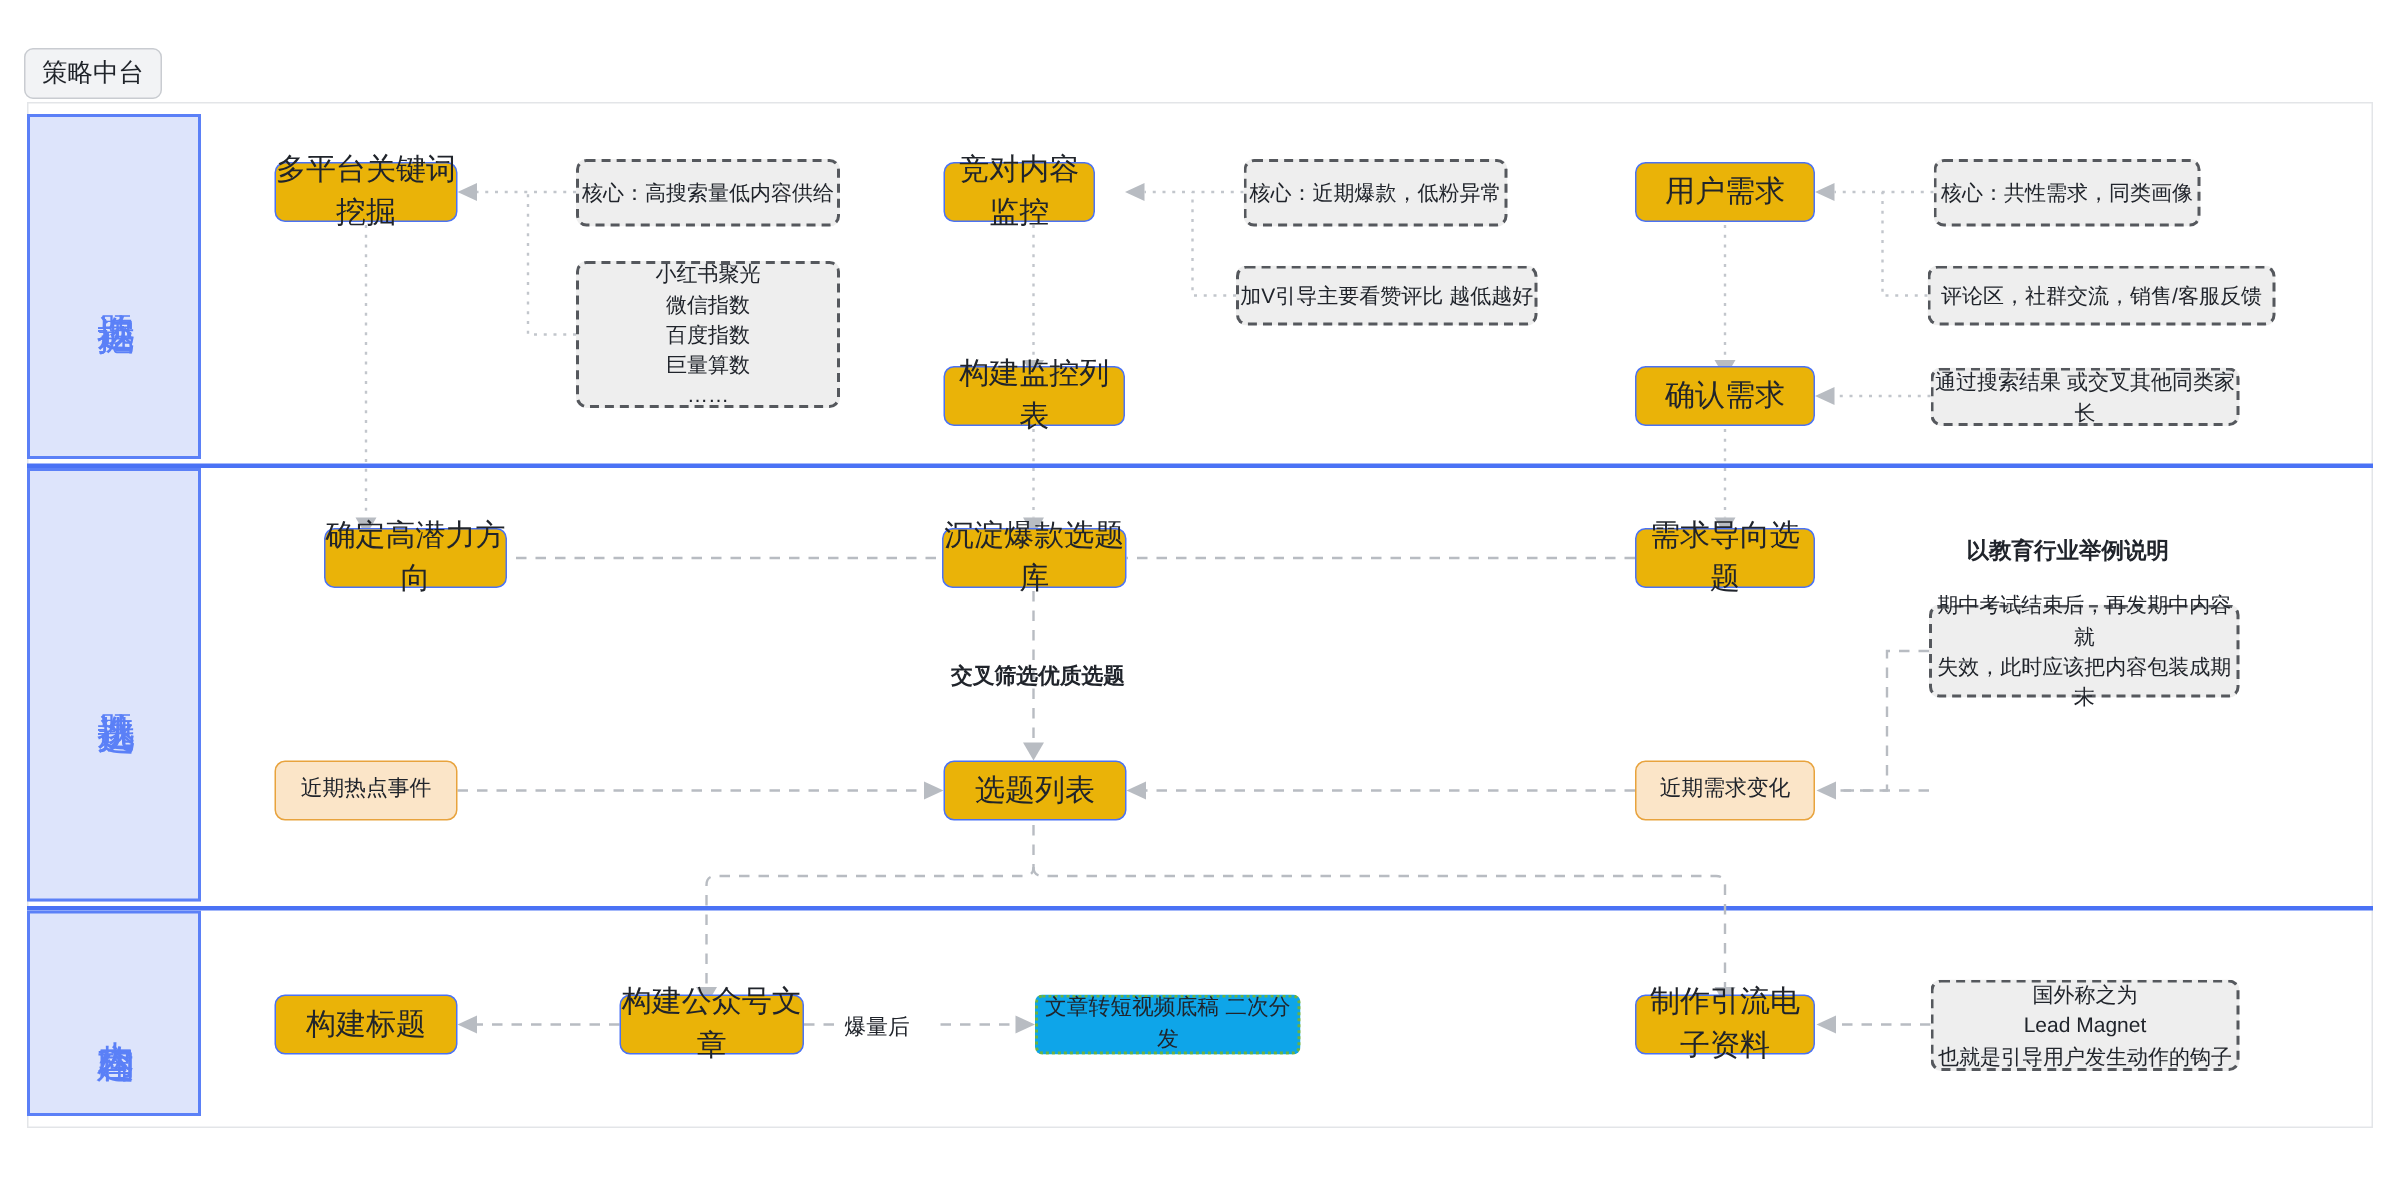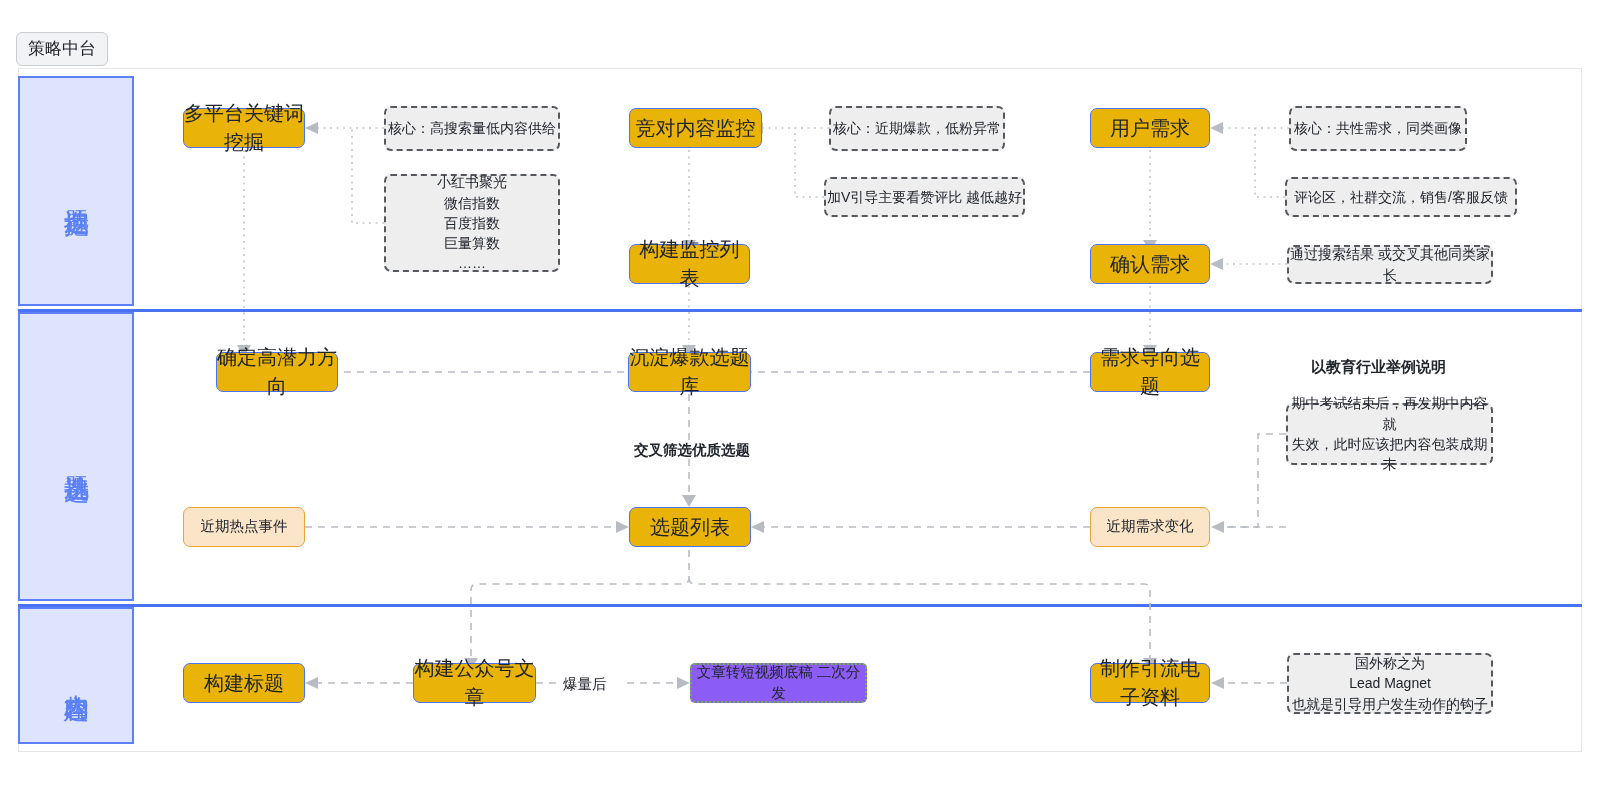--- a/index.html
+++ b/index.html
@@ -94,21 +94,21 @@
     font-size: 20px;
   }
   .node.orange {
     background: #fbe5c8;
     border: 1.5px solid #e8a33d;
     border-radius: 7px;
     color: #20242b;
     font-size: 14.5px;
   }
   .node.green {
-    background: #8b5cf6;
+    background: #0ea5e9;
     border: 2px dotted #6cb33f;
     border-radius: 5px;
     color: #20242b;
     font-size: 14.5px;
   }
   .node.note {
     background: #eeeeee;
     border: 2px dashed #55585d;
     border-radius: 7px;
     color: #20242b;
@@ -230,21 +230,21 @@
   <div class="node blue" style="left:183px; top:108px; width:122px; height:40px;">多平台关键词挖掘</div>
 
   <div class="node note" style="left:384px; top:106px; width:176px; height:45px;">核心：高搜索量低内容供给</div>
 
   <div class="node note" style="left:384px; top:174px; width:176px; height:98px;">小红书聚光
 微信指数
 百度指数
 巨量算数
 ……</div>
 
-  <div class="node blue" style="left:629px; top:108px; width:133px; height:40px;">竞对内容监控</div>
+  <div class="node blue" style="left:629px; top:108px; width:101px; height:40px;">竞对内容监控</div>
 
   <div class="node note" style="left:829px; top:106px; width:176px; height:45px;">核心：近期爆款，低粉异常</div>
 
   <div class="node note" style="left:824px; top:177px; width:201px; height:40px;">加V引导主要看赞评比 越低越好</div>
 
   <div class="node blue" style="left:629px; top:244px; width:121px; height:40px;">构建监控列表</div>
 
   <div class="node blue" style="left:1090px; top:108px; width:120px; height:40px;">用户需求</div>
 
   <div class="node note" style="left:1289px; top:106px; width:178px; height:45px;">核心：共性需求，同类画像</div>

